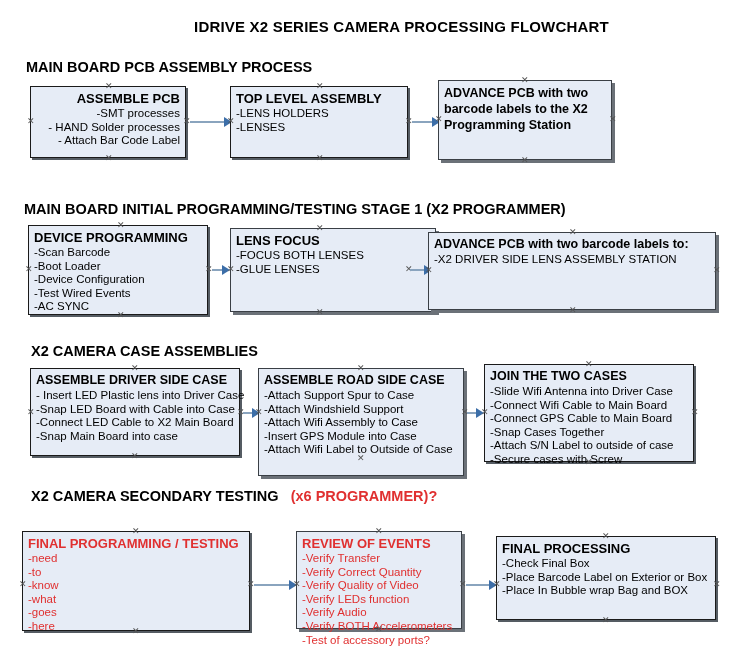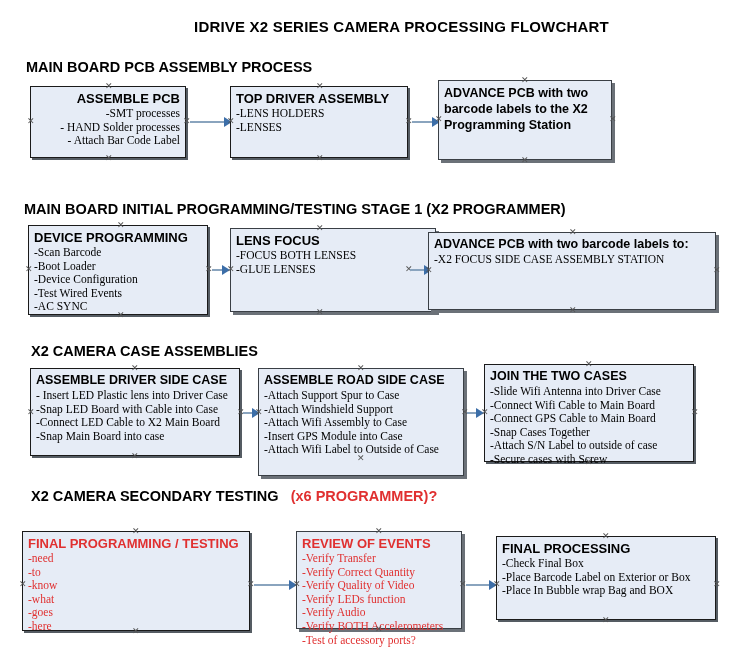--- a/index.html
+++ b/index.html
@@ -62,21 +62,20 @@
     white-space: nowrap;
     margin-bottom: 1px;
   }
   .node .title.small {
     font-size: 12.5px;
   }
   .node ul {
     list-style: none;
     margin: 0;
     padding: 0;
-    font-family: Liberation Serif, serif;
   }
   .node li {
     font-size: 11.5px;
     line-height: 13.6px;
     white-space: nowrap;
   }
   .node.red .title { color: #e03030; }
   .node.red li { color: #e03030; }
 
   .node .title.multiline {
@@ -132,21 +131,21 @@
 <div class="handle" style="left:105px; top:83px;"></div>
 <div class="handle" style="left:105px; top:155px;"></div>
 <div class="handle" style="left:27px; top:118px;"></div>
 <div class="handle" style="left:183px; top:118px;"></div>
 
 <div class="conn" style="left:190px; top:121px; width:36px;"></div>
 <div class="arrow-head" style="left:224px; top:117px;"></div>
 
 <div class="node" style="left:230px; top:86px; width:178px; height:72px;">
   <div class="inner">
-    <div class="title">TOP DRIVER ASSEMBLY</div>
+    <div class="title">TOP LEVEL ASSEMBLY</div>
     <ul>
       <li>-LENS HOLDERS</li>
       <li>-LENSES</li>
     </ul>
   </div>
 </div>
 <div class="handle" style="left:316px; top:83px;"></div>
 <div class="handle" style="left:316px; top:155px;"></div>
 <div class="handle" style="left:227px; top:118px;"></div>
 <div class="handle" style="left:405px; top:118px;"></div>
@@ -200,21 +199,21 @@
 <div class="handle" style="left:227px; top:266px;"></div>
 <div class="handle" style="left:405px; top:266px;"></div>
 
 <div class="conn" style="left:410px; top:269px; width:16px;"></div>
 <div class="arrow-head" style="left:424px; top:265px;"></div>
 
 <div class="node graysh" style="left:428px; top:232px; width:288px; height:78px;">
   <div class="inner">
     <div class="title small">ADVANCE PCB with two barcode labels to:</div>
     <ul>
-      <li>-X2 FOCUS  SIDE  CASE  ASSEMBLY STATION</li>
+      <li>-X2 DRIVER  SIDE  LENS  ASSEMBLY STATION</li>
     </ul>
   </div>
 </div>
 <div class="handle" style="left:569px; top:229px;"></div>
 <div class="handle" style="left:569px; top:307px;"></div>
 <div class="handle" style="left:425px; top:267px;"></div>
 <div class="handle" style="left:713px; top:267px;"></div>
 
 <div class="section-head" style="left:31px; top:343px;">X2 CAMERA CASE ASSEMBLIES</div>
 

